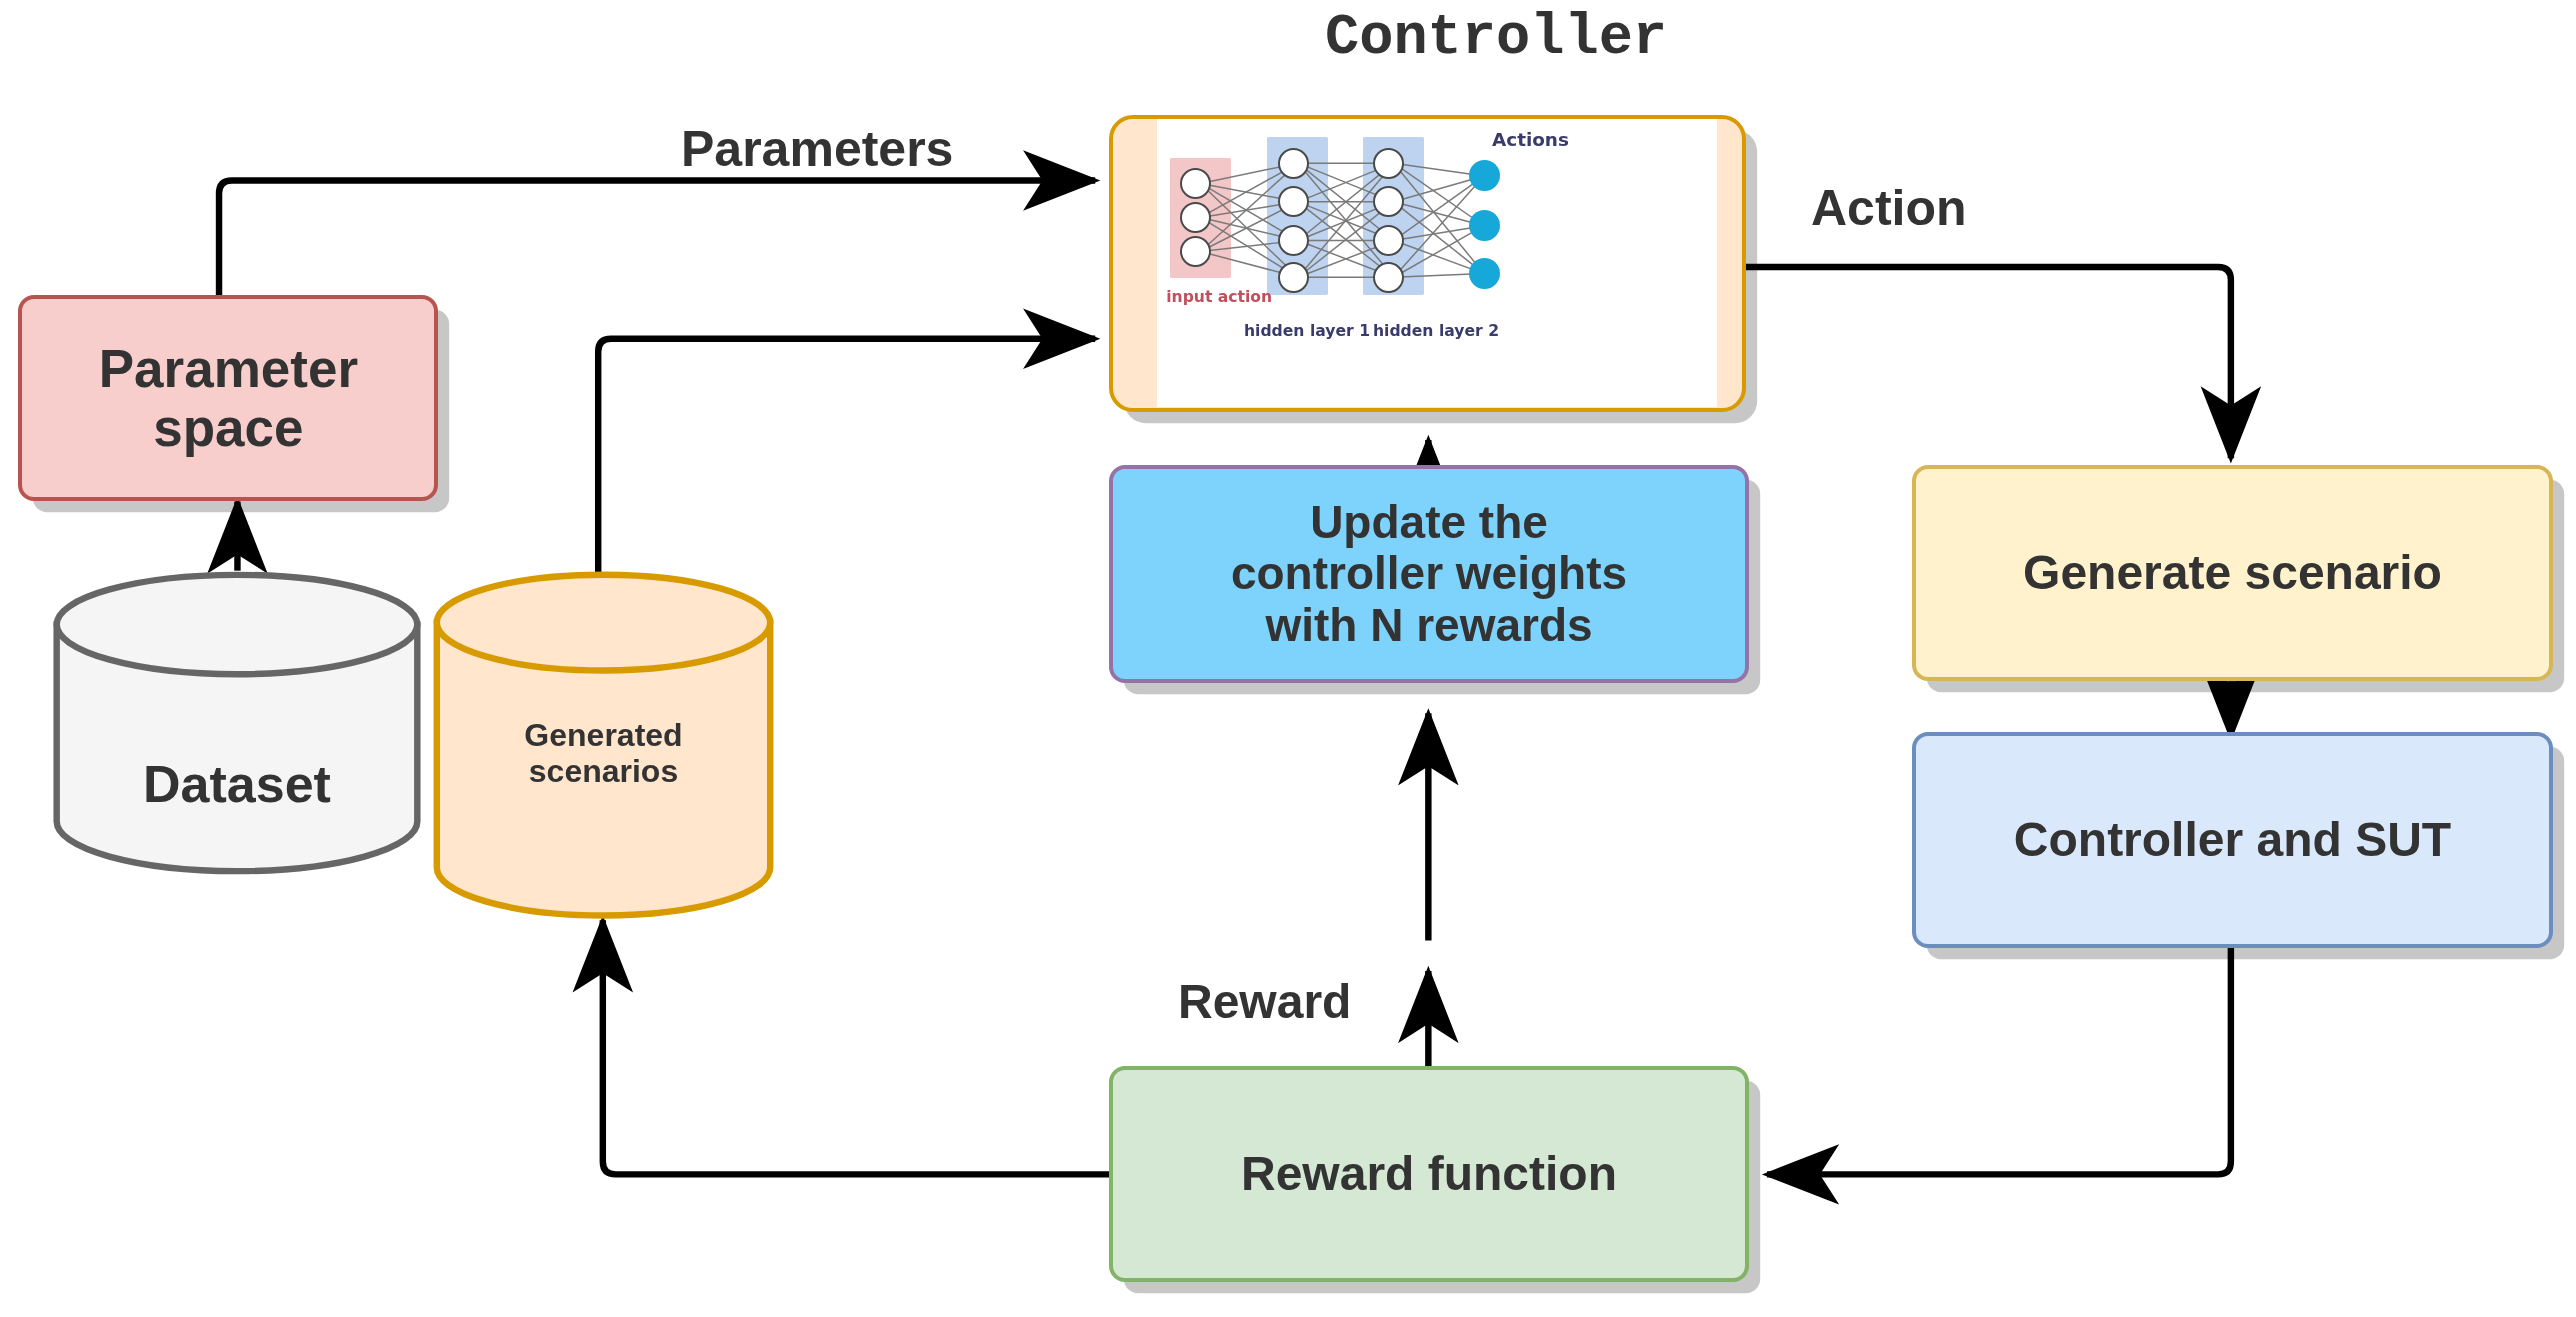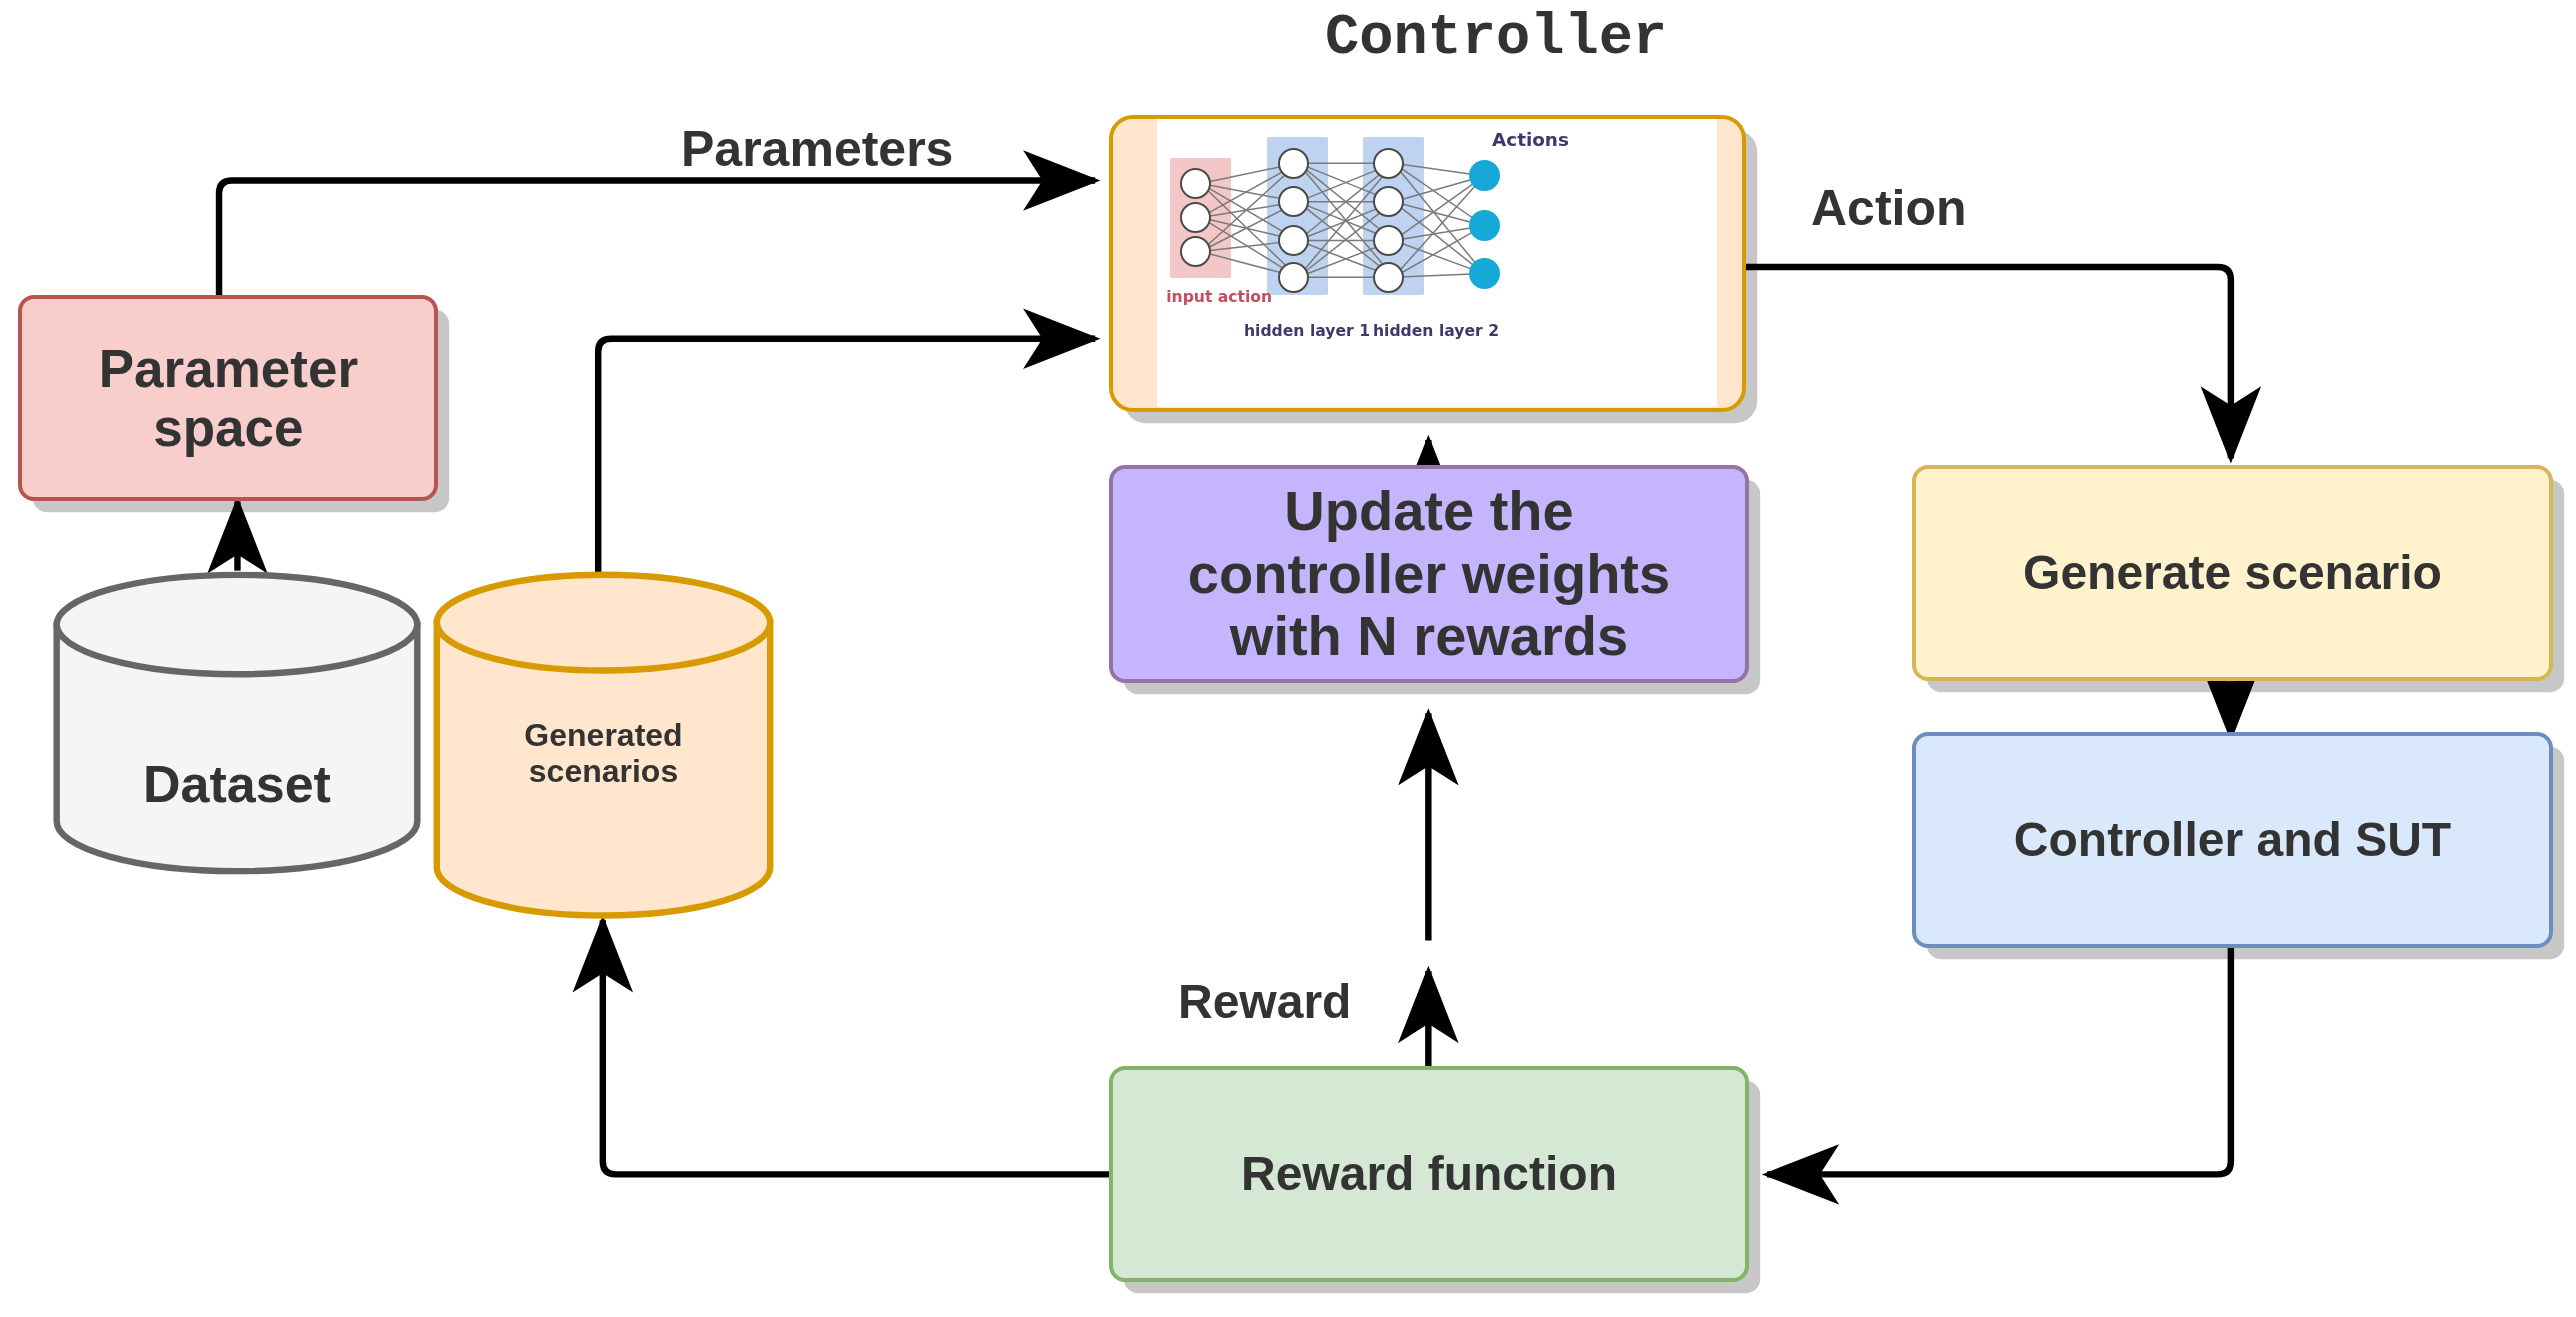--- a/index.html
+++ b/index.html
@@ -212,21 +212,21 @@
       <div class="nn-out" style="left:312px; top:91px; width:31px; height:31px;"></div>
       <div class="nn-out" style="left:312px; top:139px; width:31px; height:31px;"></div>
 
       <div class="nn-cap" style="left:295px; top:11px; font-size:18.4px; color:#3b3b6b;margin-left:40px;">Actions</div>
       <div class="nn-cap" style="left:9.2px; top:170px; font-size:15.6px; color:#c0505c;">input action</div>
       <div class="nn-cap" style="left:87px; top:204px; font-size:15.6px; color:#3b3b6b;">hidden layer 1</div>
       <div class="nn-cap" style="left:216px; top:204px; font-size:15.6px; color:#3b3b6b;">hidden layer 2</div>
     </div>
   </div>
 
-  <div class="node" style="left:1109px; top:465px; width:640px; height:218px; background:#c4b5fd; border:4.6px solid #9673a6; font-size:56px;text-align:center;">
+  <div class="node" style="left:1109px; top:465px; width:640px; height:218px; background:#7dd3fc; border:4.6px solid #9673a6; font-size:46px;text-align:center;">
     <span class="lbl">Update the
 controller weights
 with N rewards</span>
   </div>
 
 
   <div class="node" style="left:1109px; top:1066px; width:640px; height:216px; background:#d5e8d4; border:4.6px solid #82b366; font-size:48px;">
     <span class="lbl">Reward function</span>
   </div>
 

